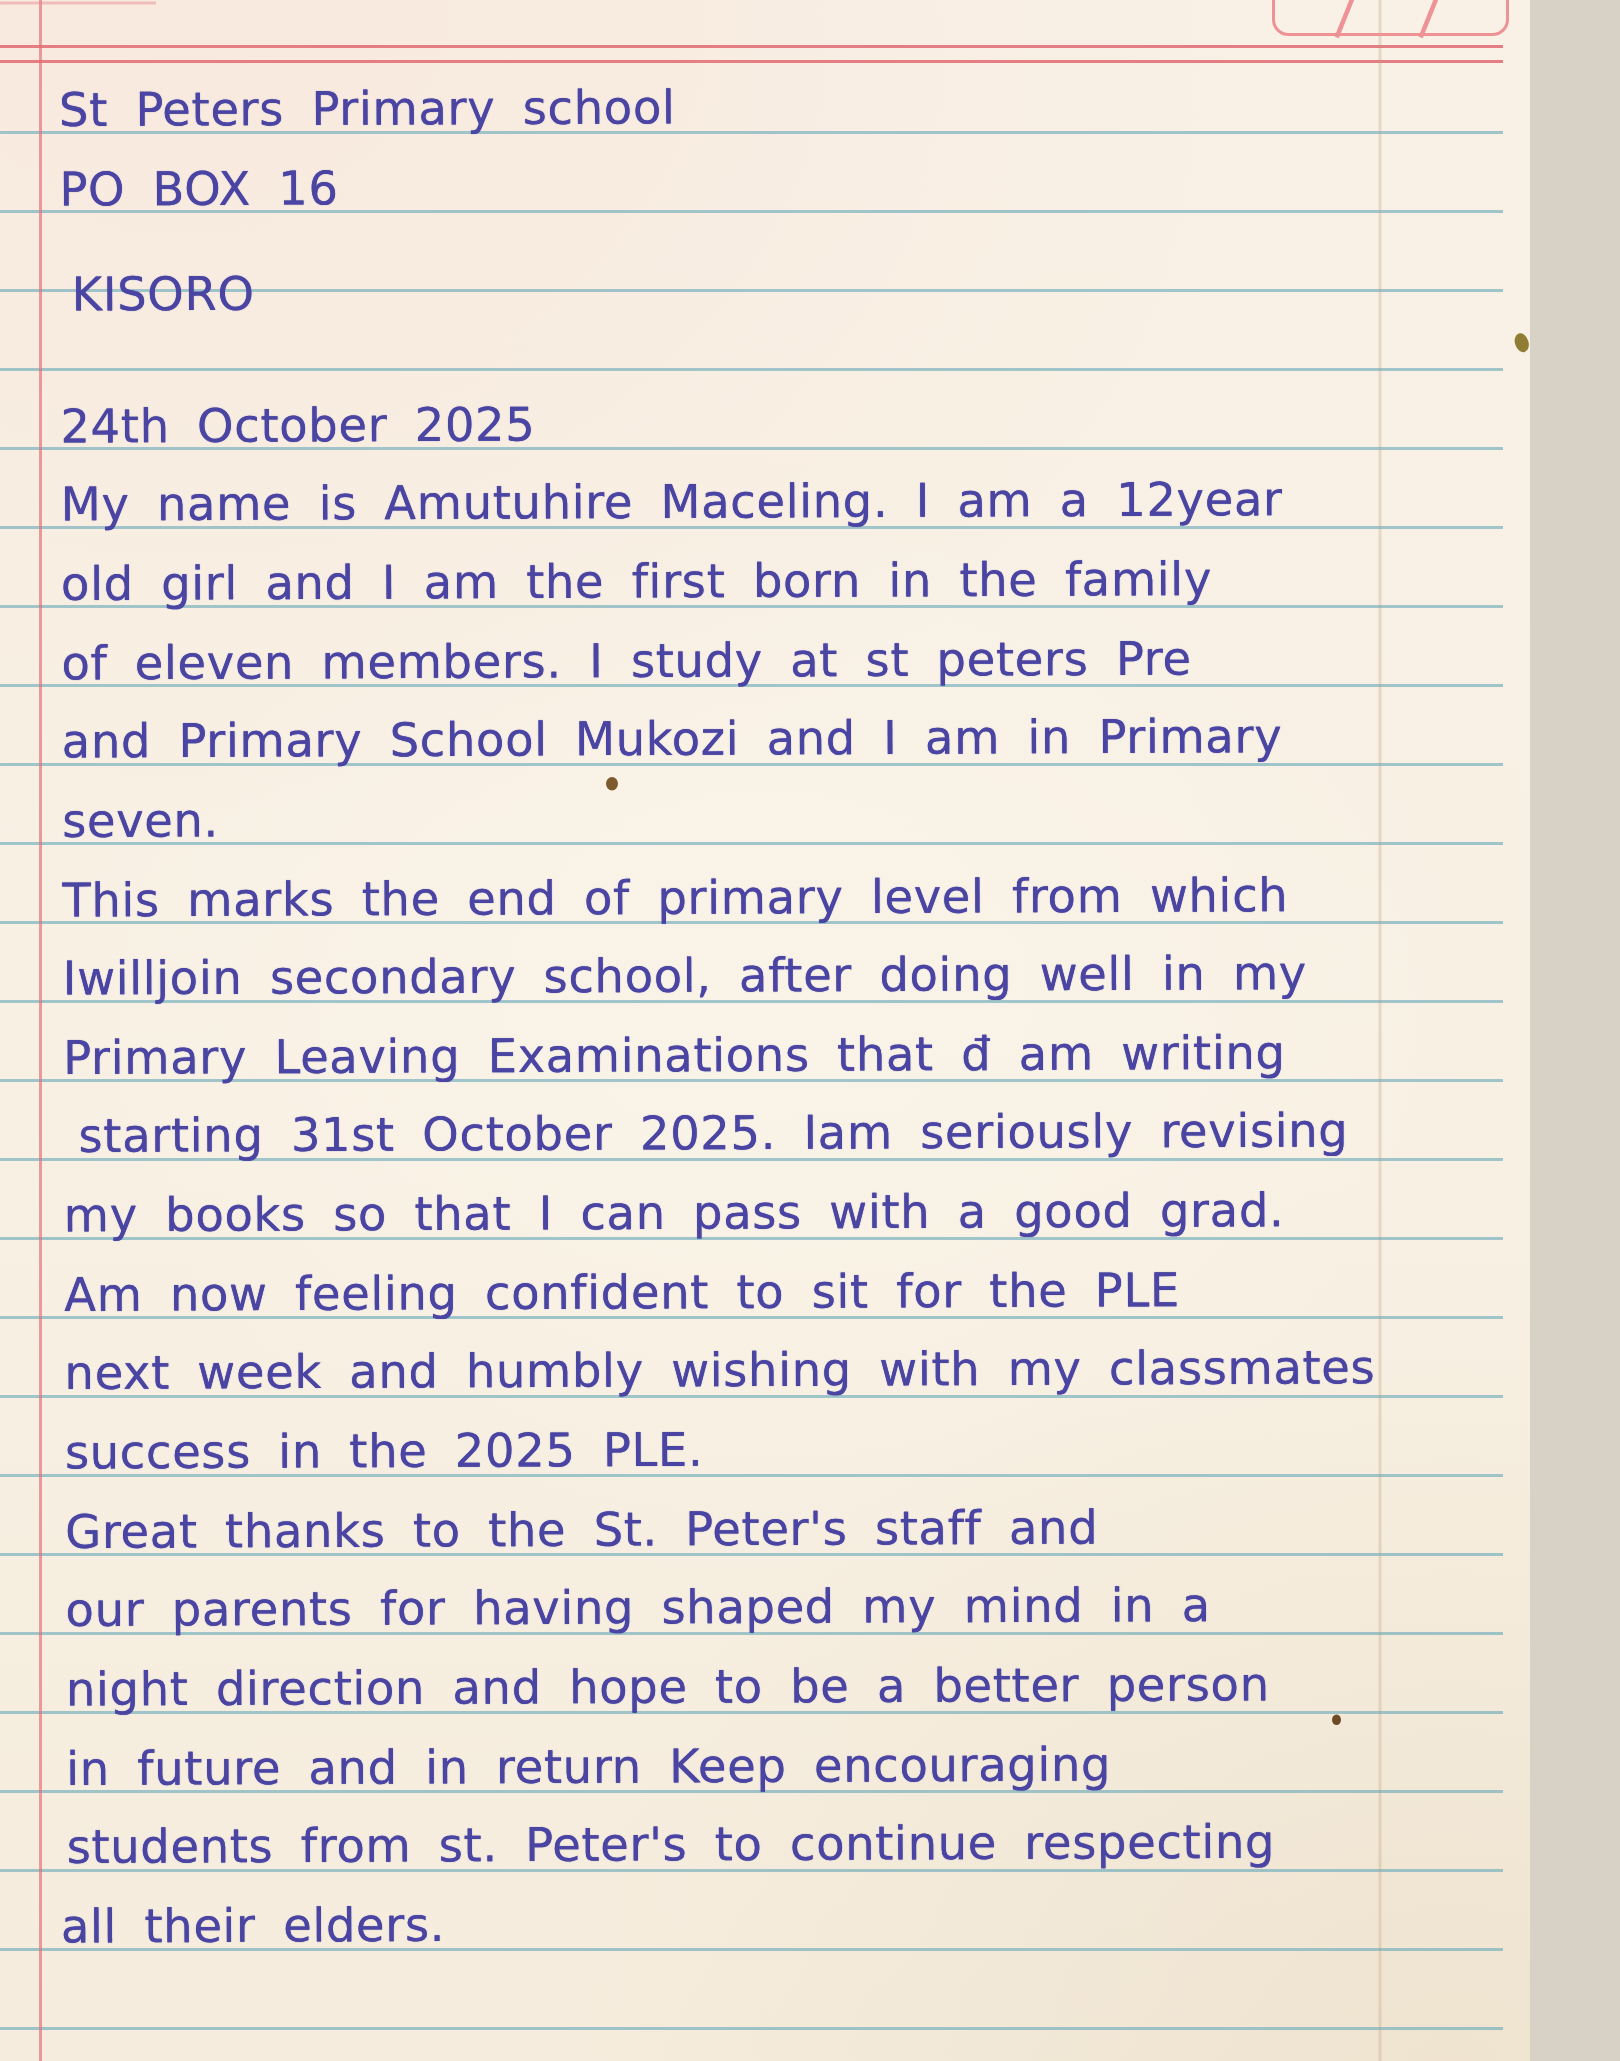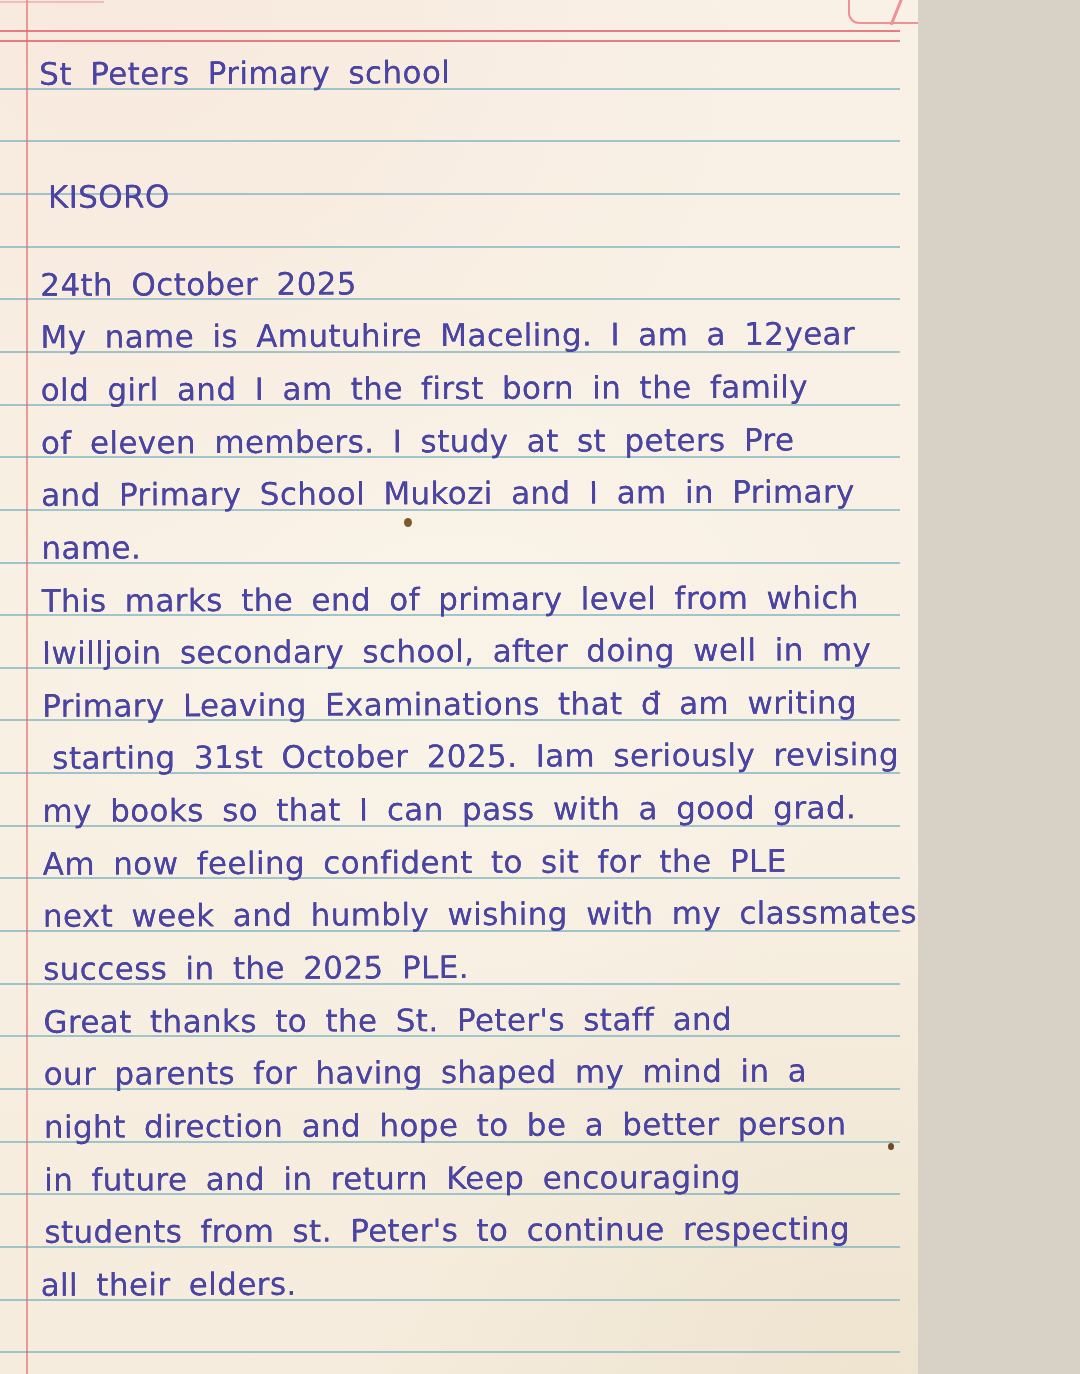--- a/index.html
+++ b/index.html
@@ -1,18 +1,18 @@
 <!DOCTYPE html>
 <html style="--ink: #4a44a2; --rule: #6fadbc; --red: #e26b72; --box-red: #ee9296; --paper: #f8f0e3;"><head>
 <meta charset="utf-8">
 <style>
   html,body{margin:0;padding:0;background:#d8d2c6;}
   .page{
     position:relative;
-    width:918px;height:1374px;
+    width:1020px;height:1374px;
     overflow:hidden;
     background:
       radial-gradient(120% 70% at 12% 0%, rgba(246,214,204,0.30), transparent 60%),
       radial-gradient(90% 55% at 95% 100%, rgba(228,212,182,0.35), transparent 65%),
       radial-gradient(70% 40% at 50% 50%, rgba(255,252,244,0.25), transparent 70%),
       linear-gradient(180deg,#f9f1e6 0%, #f8f0e3 55%, #f5ecdd 100%);
     font-family:"DejaVu Sans", sans-serif;
   }
   
   .rules{
@@ -100,27 +100,28 @@
   <div class="edge-shade"></div>
   <div class="tl-line"></div>
 
   <div class="date-box">
     <span class="slash s1"></span>
     <span class="slash s2"></span>
   </div>
 
   <div class="hand-layer">
       <div class="hand-line" style="top: 52px; left: 42px;"><span>St Peters Primary school</span></div>
+      <div class="hand-line" style="top: 104.65px; left: 42px;"><span>PO BOX 16</span></div>
       <div class="hand-line" style="top: 175px; left: 50px;"><span>KISORO</span></div>
       <div class="hand-line" style="top: 262.6px; left: 42px;"><span>24th October 2025</span></div>
       <div class="hand-line" style="top: 315.25px; left: 42px;"><span>My name is Amutuhire Maceling. I am a 12year</span></div>
       <div class="hand-line" style="top: 367.9px; left: 42px;"><span>old girl and I am the first born in the family</span></div>
       <div class="hand-line" style="top: 420.55px; left: 42px;"><span>of eleven members. I study at st peters Pre</span></div>
       <div class="hand-line" style="top: 473.2px; left: 42px;"><span>and Primary School Mukozi and I am in Primary</span></div>
-      <div class="hand-line" style="top: 525.85px; left: 42px;"><span>name.</span></div>
+      <div class="hand-line" style="top: 525.85px; left: 42px;"><span>seven.</span></div>
       <div class="hand-line" style="top: 578.5px; left: 42px;"><span>This marks the end of primary level from which</span></div>
       <div class="hand-line" style="top: 631.15px; left: 42px;"><span>Iwilljoin secondary school, after doing well in my</span></div>
       <div class="hand-line" style="top: 683.8px; left: 42px;"><span>Primary Leaving Examinations that đ am writing</span></div>
       <div class="hand-line" style="top: 736.45px; left: 52px;"><span>starting 31st October 2025. Iam seriously revising</span></div>
       <div class="hand-line" style="top: 789.1px; left: 42px;"><span>my books so that I can pass with a good grad.</span></div>
       <div class="hand-line" style="top: 841.75px; left: 42px;"><span>Am now feeling confident to sit for the PLE</span></div>
       <div class="hand-line" style="top: 894.4px; left: 42px;"><span>next week and humbly wishing with my classmates</span></div>
       <div class="hand-line" style="top: 947.05px; left: 42px;"><span>success in the 2025 PLE.</span></div>
       <div class="hand-line" style="top: 999.7px; left: 42px;"><span>Great thanks to the St. Peter's staff and</span></div>
       <div class="hand-line" style="top: 1052.35px; left: 42px;"><span>our parents for having shaped my mind in a</span></div>

